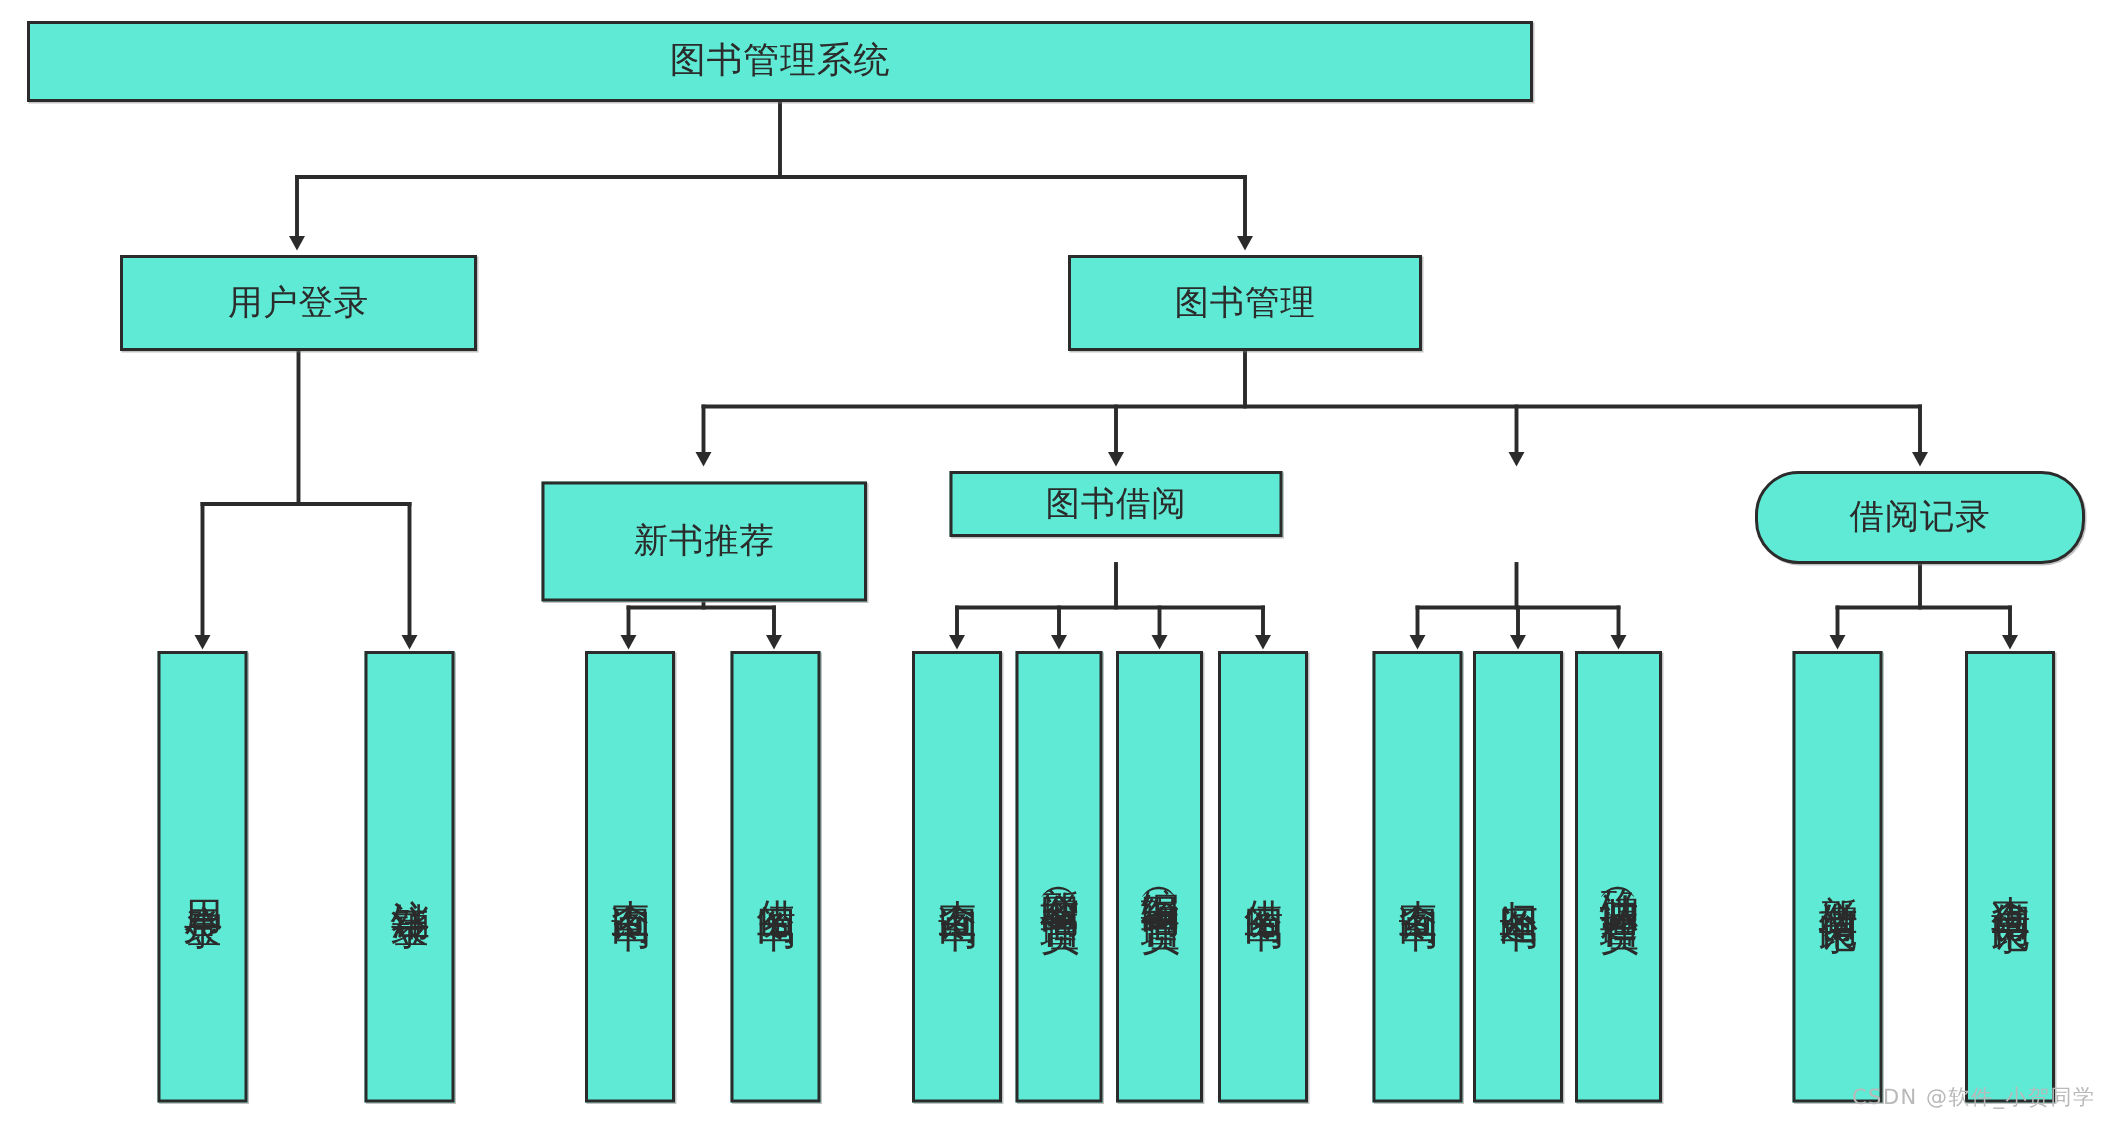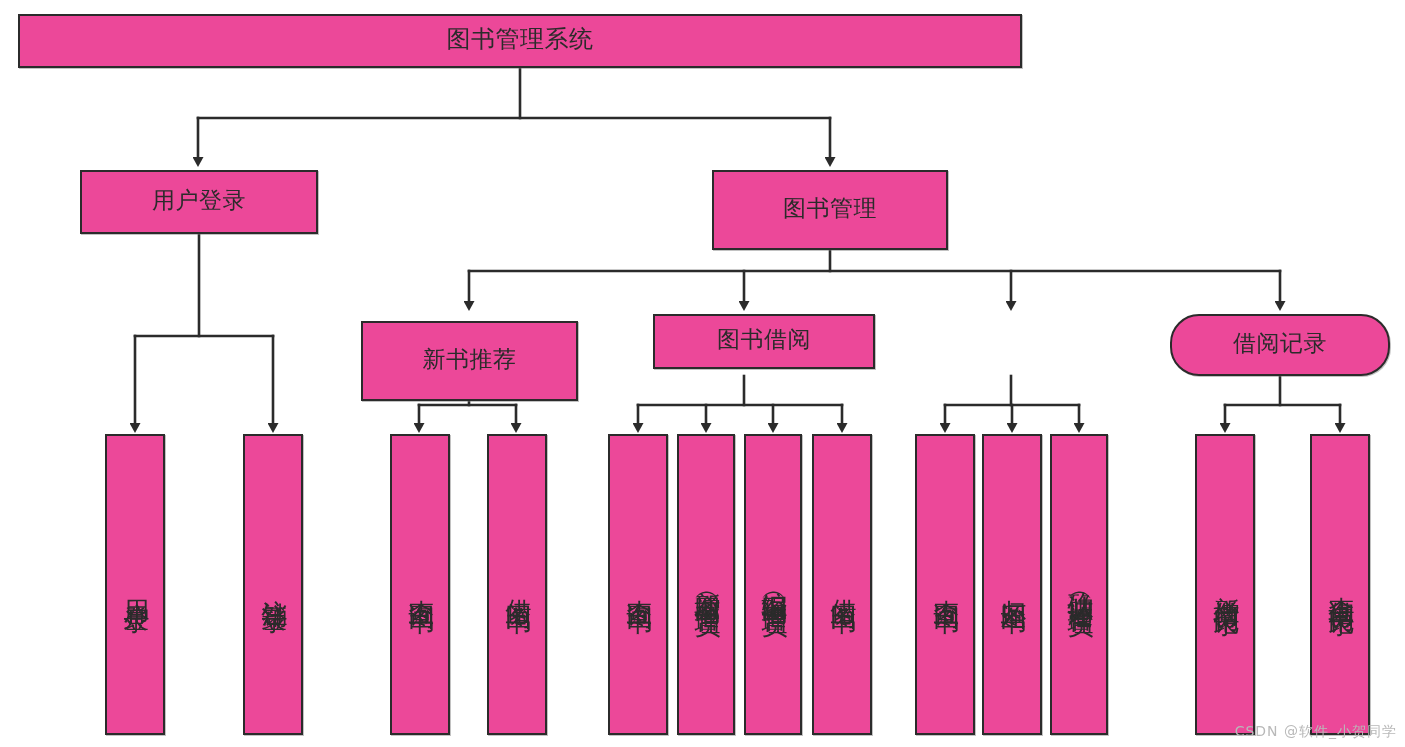--- a/index.html
+++ b/index.html
@@ -18,27 +18,26 @@
   #diagram-svg{
     position:absolute;
     left:0; top:0;
     width:1405px;
     height:747px;
   }
   
   .node{
     position:absolute;
     box-sizing:border-box;
-    background:#ec4899;
+    background:#5eead4;
     border:2.4px solid #2b2b2b;
     display:flex;
     align-items:center;
     justify-content:center;
     box-shadow:1px 1px 0 rgba(120,120,120,0.45);
-    font-family:Liberation Mono, monospace;
   }
   .node .label{
     display:block;
     text-align:center;
     color:#2b2b2b;
     letter-spacing:0.5px;
     white-space:nowrap;
     line-height:1.15;
   }
   
@@ -127,28 +126,28 @@
     </g>
   </svg>
 
   <div class="node horiz root" style="left:18px;top:14px;width:1004px;height:54px;">
     <span class="label">图书管理系统</span>
   </div>
 
   <div class="node horiz" style="left:80px;top:170px;width:238px;height:64px;">
     <span class="label">用户登录</span>
   </div>
-  <div class="node horiz" style="left:712px;top:170px;width:236px;height:80px;">
+  <div class="node horiz" style="left:712px;top:170px;width:236px;height:64px;">
     <span class="label">图书管理</span>
   </div>
 
   <div class="node horiz" style="left:361px;top:321px;width:217px;height:80px;">
     <span class="label">新书推荐</span>
   </div>
-  <div class="node horiz" style="left:633px;top:314px;width:222px;height:55px;margin-left:20px;">
+  <div class="node horiz" style="left:633px;top:314px;width:222px;height:44px;">
     <span class="label">图书借阅</span>
   </div>
   <div class="node horiz" style="left:1170px;top:314px;width:220px;height:62px;border-radius:29px;">
     <span class="label">借阅记录</span>
   </div>
 
   <div class="node vert" style="left:105px;top:434px;width:60px;height:301px;">
     <span class="label">用户登录</span>
   </div>
   <div class="node vert" style="left:243px;top:434px;width:60px;height:301px;">

